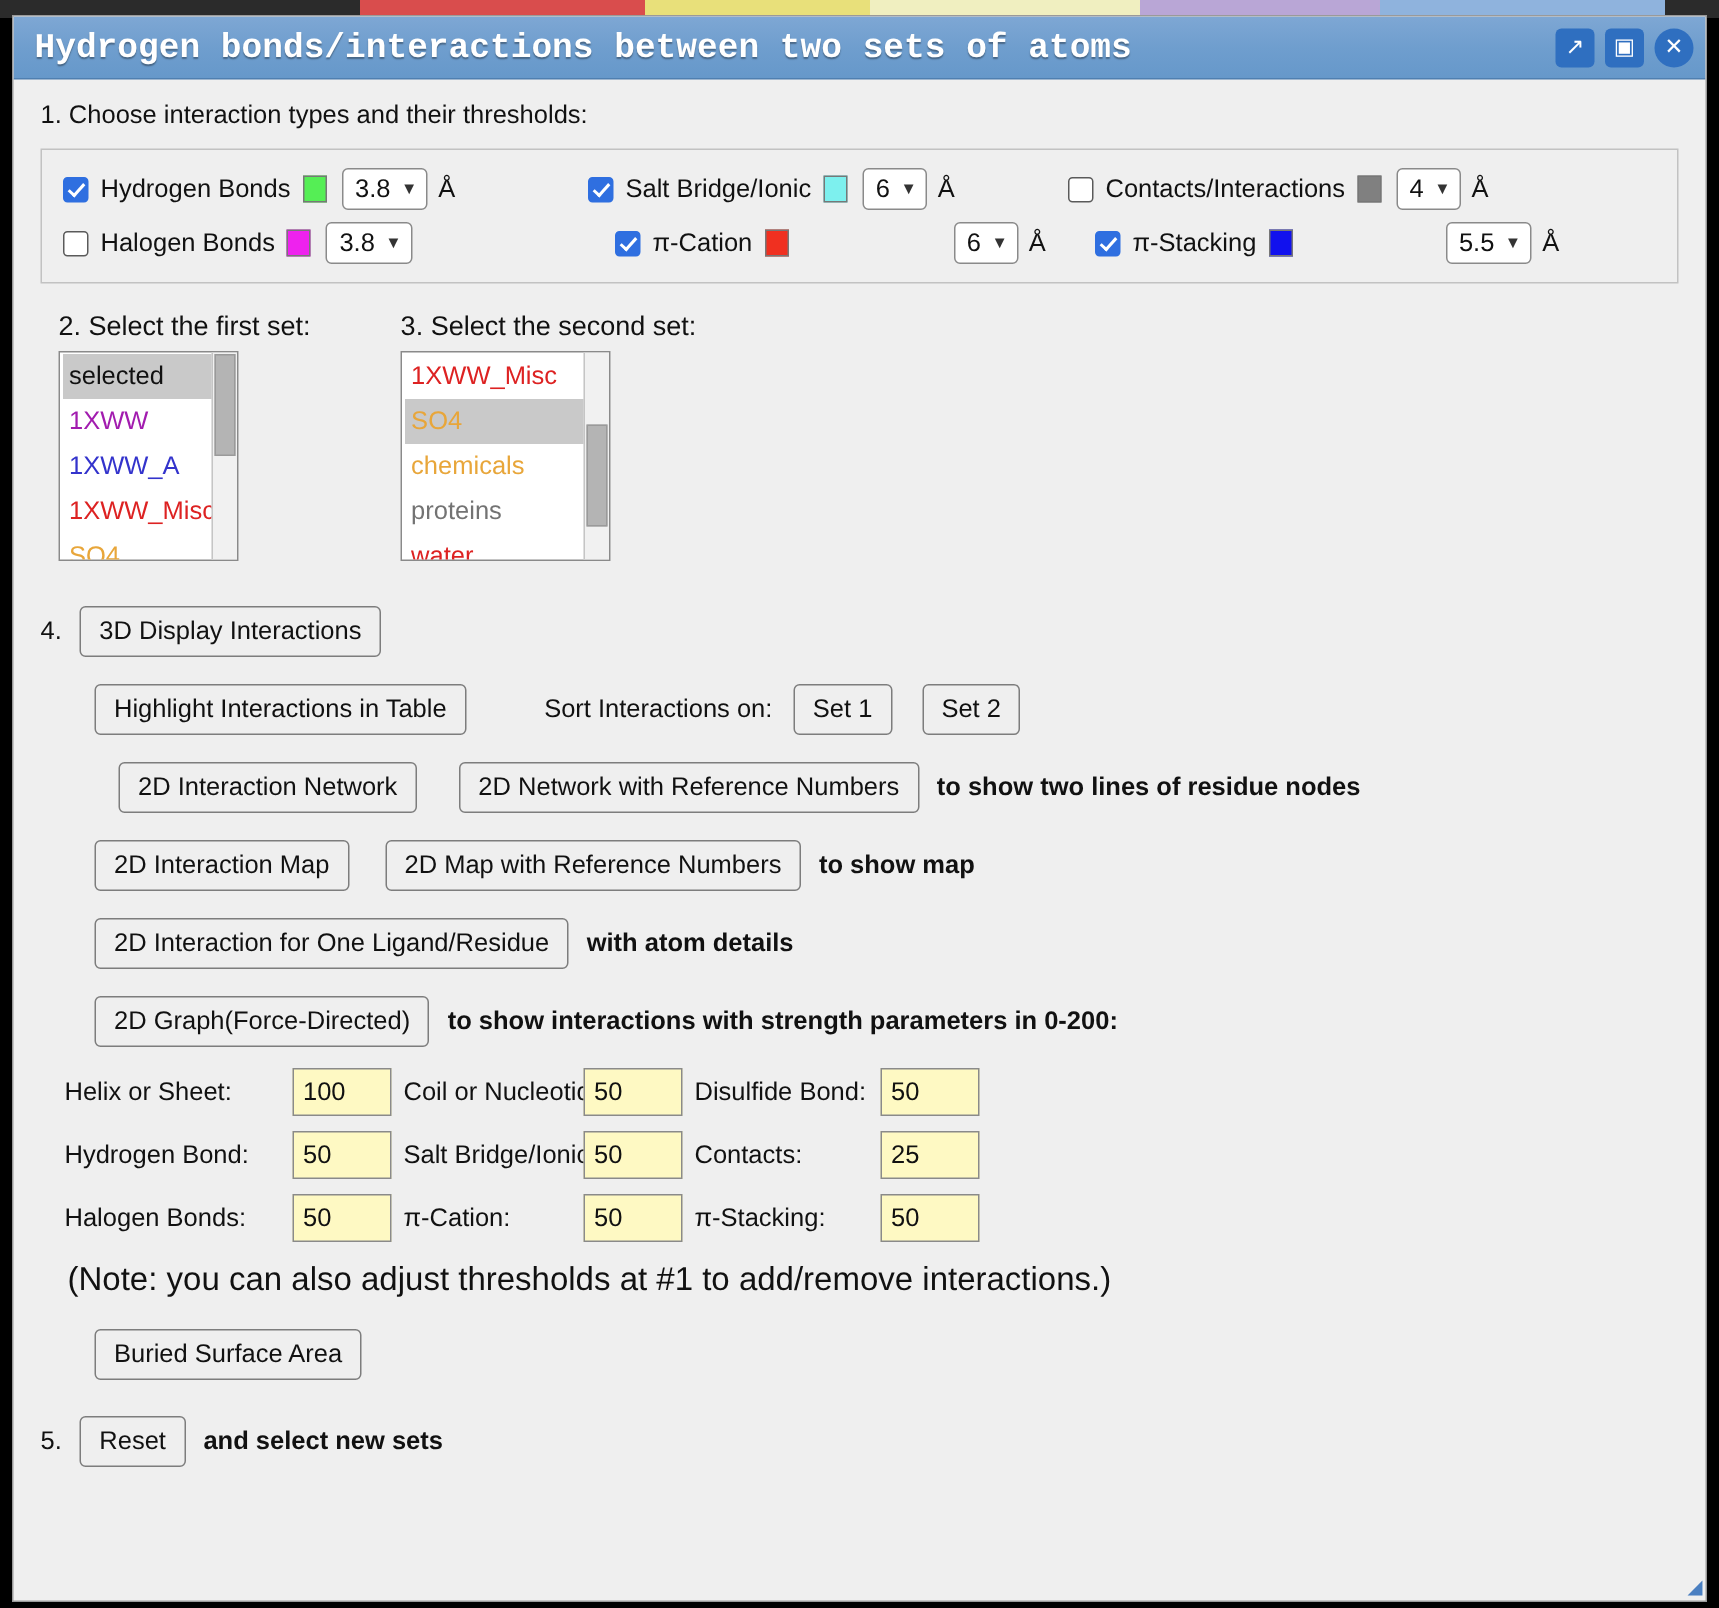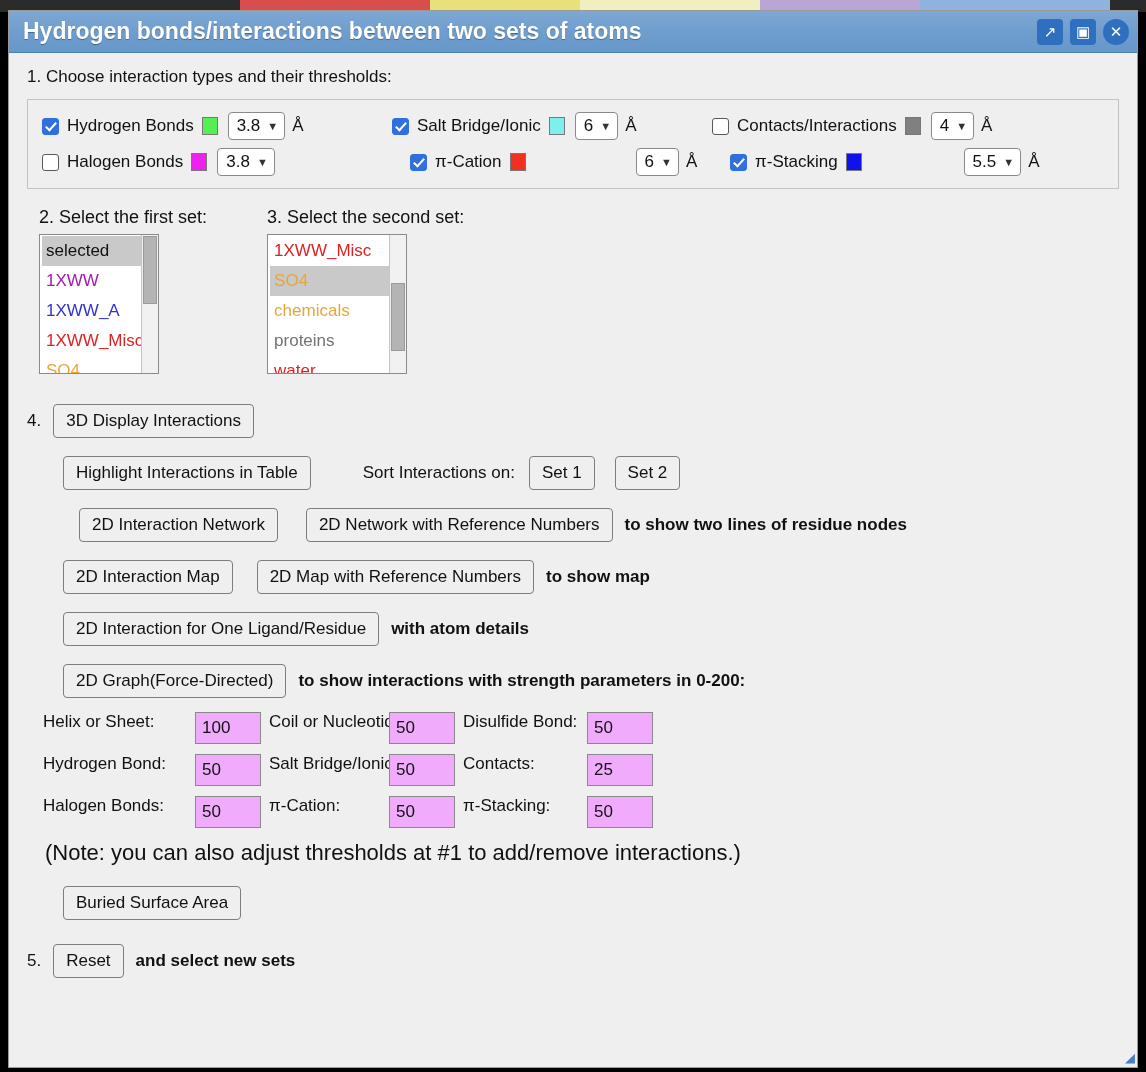--- a/index.html
+++ b/index.html
@@ -41,20 +41,21 @@
     padding: 0 8px 0 14px;
     box-sizing: border-box;
   }
   .titlebar .title {
     color: #ffffff;
     font-size: 23px;
     font-weight: bold;
     flex: 1;
     white-space: nowrap;
     text-shadow: 0 1px 1px rgba(0,0,0,0.35);
+    font-family: Liberation Mono, monospace;
   }
   .tb-btn {
     width: 26px; height: 26px;
     margin-left: 7px;
     border-radius: 4px;
     display: flex;
     align-items: center;
     justify-content: center;
     background: #2f6fc0;
     color: #fff;
@@ -189,31 +190,31 @@
     font-size: 17px;
     font-family: "Liberation Sans", sans-serif;
     color: #111;
     box-sizing: border-box;
     white-space: nowrap;
   }
   .row { display: flex; align-items: center; margin-top: 18px; }
   .note-text { font-size: 17px; margin-left: 12px; font-weight: bold; }
   .inp {
     border: 1px solid #8a8a8a;
-    background: #f0abfc;
+    background: #fef9c3;
     height: 32px;
     font-size: 17px;
     font-family: "Liberation Sans", sans-serif;
     padding: 0 6px;
     box-sizing: border-box;
     color: #111;
   }
   .param-row {
     display: flex;
-    align-items: flex-start;
+    align-items: center;
     margin-top: 10px;
     font-size: 17px;
   }
   .param-label { white-space: nowrap; }
   .note-line { font-size: 22px; margin-top: 12px; margin-left: 18px; }
   .win-grip {
     position: absolute;
     right: 2px; bottom: 2px;
     color: #4a7fc1;
     font-size: 13px;

